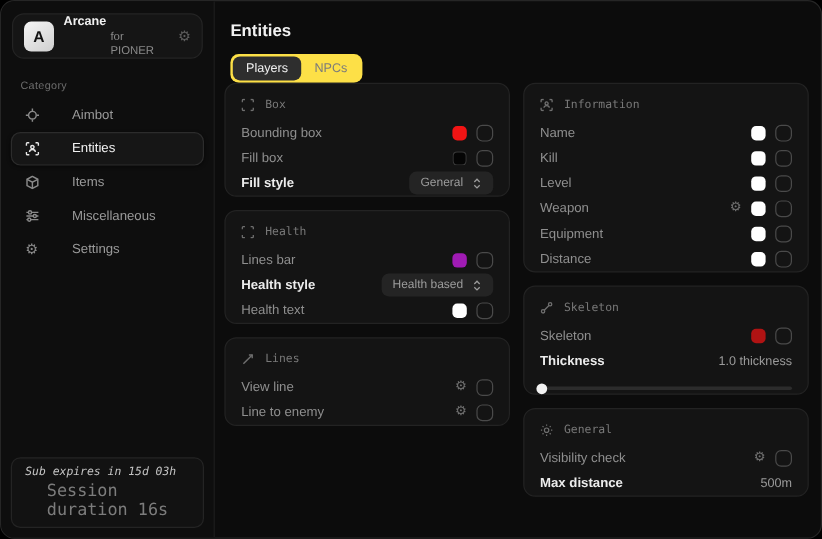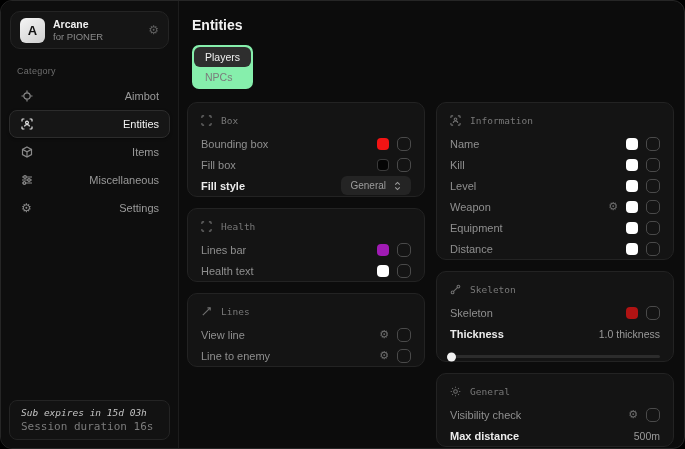--- a/index.html
+++ b/index.html
@@ -19,51 +19,50 @@
     border-radius:10px; display:flex; align-items:center; padding:0 9px; gap:8px;
   }
   .logo-badge {
     width:25px; height:25px; border-radius:6px;
     background:linear-gradient(145deg,#f5f5f5,#cfcfcf);
     color:#111; font-weight:bold; font-size:13px;
     display:flex; align-items:center; justify-content:center;
   }
   .logo-text { flex:1; line-height:1.25; }
   .logo-title { font-size:10.5px; font-weight:bold; color:#f0f0f0; }
-  .logo-sub { font-size:9.5px; color:#8a8a8a; }
+  .logo-sub { font-size:9.5px; color:#8a8a8a;margin-left:39px; }
   .logo-gear { color:#5e5e5e; font-size:12px; cursor:pointer; }
   .category {
     margin:17px 0 6px 16px; font-size:9px; color:#6d6d6d; letter-spacing:.3px;
   }
   .nav { display:flex; flex-direction:column; padding:0 8px; }
   .nav-item {
-    height:28px; display:flex; align-items:center; gap:11px; padding:0 10px;
+    height:28px; display:flex; align-items:center; gap:27px; padding:0 10px;
     border-radius:8px; border:1px solid transparent; color:#9a9a9a; font-size:11px;
-    cursor:pointer; margin-bottom:0px;justify-content:space-between;
+    cursor:pointer; margin-bottom:0px;
   }
   .nav-item .nicon { width:13px; display:inline-flex; justify-content:center; color:#8a8a8a; }
   .nav-item.active {
     background:#161616; border-color:#2c2c2c; color:#f2f2f2;
     box-shadow:0 1px 3px rgba(0,0,0,.4);
   }
   .nav-item.active .nicon { color:#e6e6e6; }
   .sidebar-footer {
     position:absolute; left:8px; right:8px; bottom:8px; border:1px solid #242424;
     background:#121212; border-radius:8px; padding:6px 11px;
     font-family:"DejaVu Sans Mono", monospace;
   }
   .sf-line1 { font-size:9.5px; color:#c4c4c4; margin-bottom:2px;font-style:italic; }
-  .sf-line2 { font-size:11px; color:#7c7c7c; }
+  .sf-line2 { font-size:14px; color:#7c7c7c;margin-left:18px; }
   
   .main { flex:1; padding:14px 12px 0 8px; }
   .page-title { font-size:14px; font-weight:bold; color:#f2f2f2; margin:2px 0 12px 5px; }
   .tabs {
-    display:inline-flex; background:#86efac; border-radius:7px; padding:2px; margin-left:5px;
-    margin-bottom:13px;
-    flex-direction:column;
+    display:inline-flex; background:#fde047; border-radius:7px; padding:2px; margin-left:5px;
+    margin-bottom:0;
   }
   .tab {
     font-size:10.5px; padding:4px 11px; border-radius:6px; color:#7b7b7b; cursor:pointer;
   }
   .tab.active { background:#2e2e2e; color:#f0f0f0; }
   .cols { display:flex; gap:11px; }
   .col { display:flex; flex-direction:column; gap:11px; width:238px; }
   .panel {
     background:#141414; border:1px solid #232323; border-radius:10px; padding:9px 13px 0 13px;
   }
@@ -225,20 +224,31 @@
             <span>Health</span>
           </div>
           <div class="row">
             <span class="lbl">Lines bar</span>
             <span class="controls">
               <span class="swatch" style="background: rgb(160, 27, 180);"></span>
               <span class="checkbox"></span>
             </span>
           </div>
           <div class="row">
+            <span class="lbl bright">Health style</span>
+            <button class="dropdown">
+              <span>Health based</span>
+              <span>
+                  <svg width="9" height="10" viewBox="0 0 10 11" fill="none" stroke="currentColor" stroke-width="1.2">
+                    <path d="M2.5 4 5 1.5 7.5 4M2.5 7 5 9.5 7.5 7"></path>
+                  </svg>
+                </span>
+            </button>
+          </div>
+          <div class="row">
             <span class="lbl">Health text</span>
             <span class="controls">
               <span class="swatch" style="background: rgb(255, 255, 255);"></span>
               <span class="checkbox"></span>
             </span>
           </div>
         </section>
 
         <section class="panel">
           <div class="panel-head">

